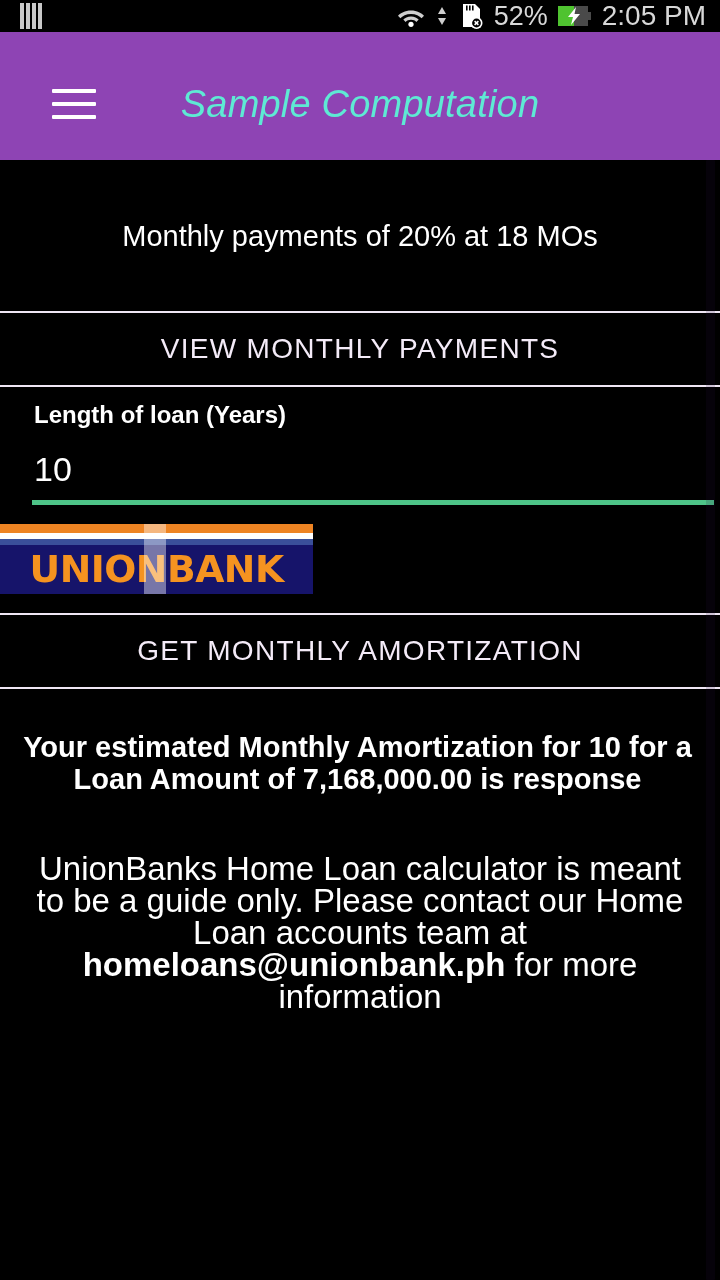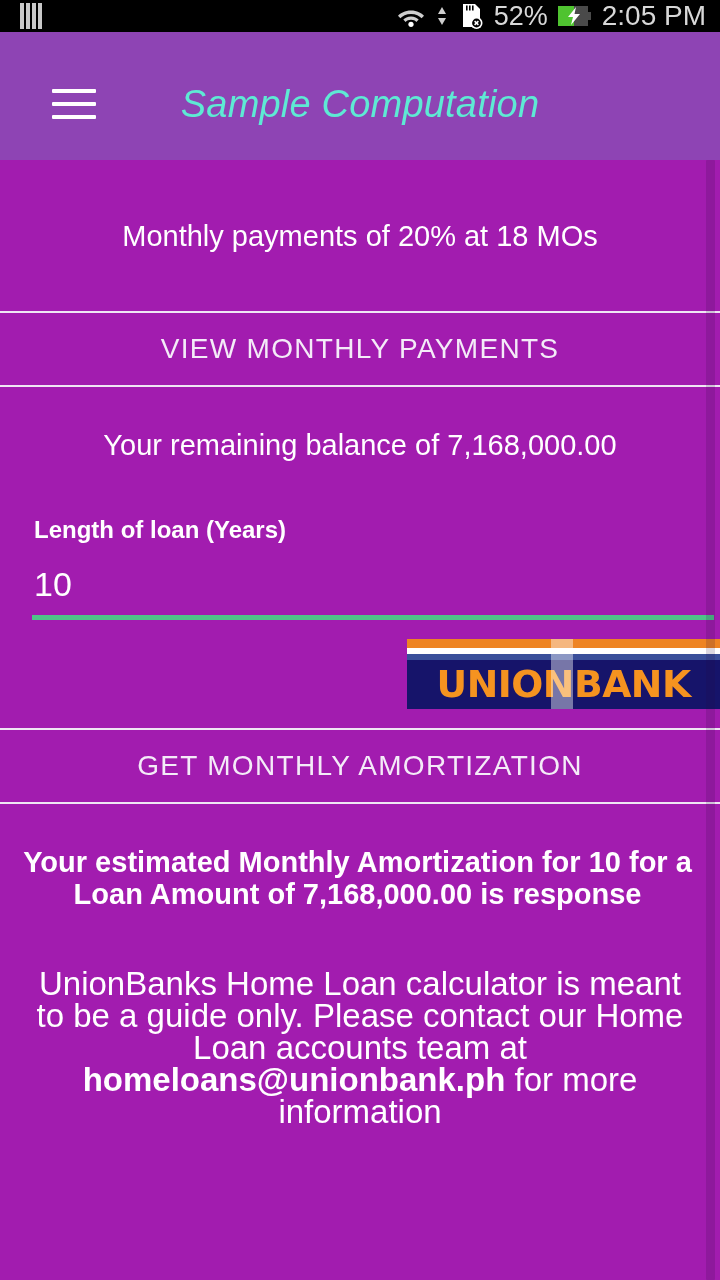--- a/index.html
+++ b/index.html
@@ -103,21 +103,21 @@
     pointer-events: none;
     font-style: italic;
   }
 
   
   .content {
     position: absolute;
     top: 160px; left: 0;
     width: 720px;
     height: 1120px;
-    background: #a21caf;
+    background: #000000;
   }
   .divider {
     height: 2px;
     background: #efe6f4;
     width: 100%;
   }
   .block {
     box-sizing: border-box;
     width: 100%;
   }
@@ -179,21 +179,21 @@
     margin-top: 9px;
     margin-left: -2px;
     width: 682px;
   }
 
   
   .logo-area {
     height: 108px;
     display: flex;
     align-items: center;
-    justify-content: flex-end;
+    justify-content: flex-start;
   }
   .ub-logo {
     width: 313px;
     height: 70px;
     background: #16146a;
     display: flex;
     flex-direction: column;
     position: relative;
     overflow: hidden;
   }
@@ -344,23 +344,20 @@
     <div class="block panel-1">
       <div class="info-text">Monthly payments of 20% at 18 MOs</div>
     </div>
 
     <div class="divider"></div>
 
     <div class="block flat-button">VIEW MONTHLY PAYMENTS</div>
 
     <div class="divider"></div>
 
-    <div class="block panel-2">
-      <div class="info-text">Your remaining balance of 7,168,000.00</div>
-    </div>
 
     <div class="field-wrap">
       <span class="field-label">Length of loan (Years)</span>
       <span class="field-value" placeholder="Length of loan (Years)">10</span>
       <div class="field-underline"></div>
     </div>
 
     <div class="logo-area">
       <div class="ub-logo">
         <div class="ub-stripe-orange"></div>

